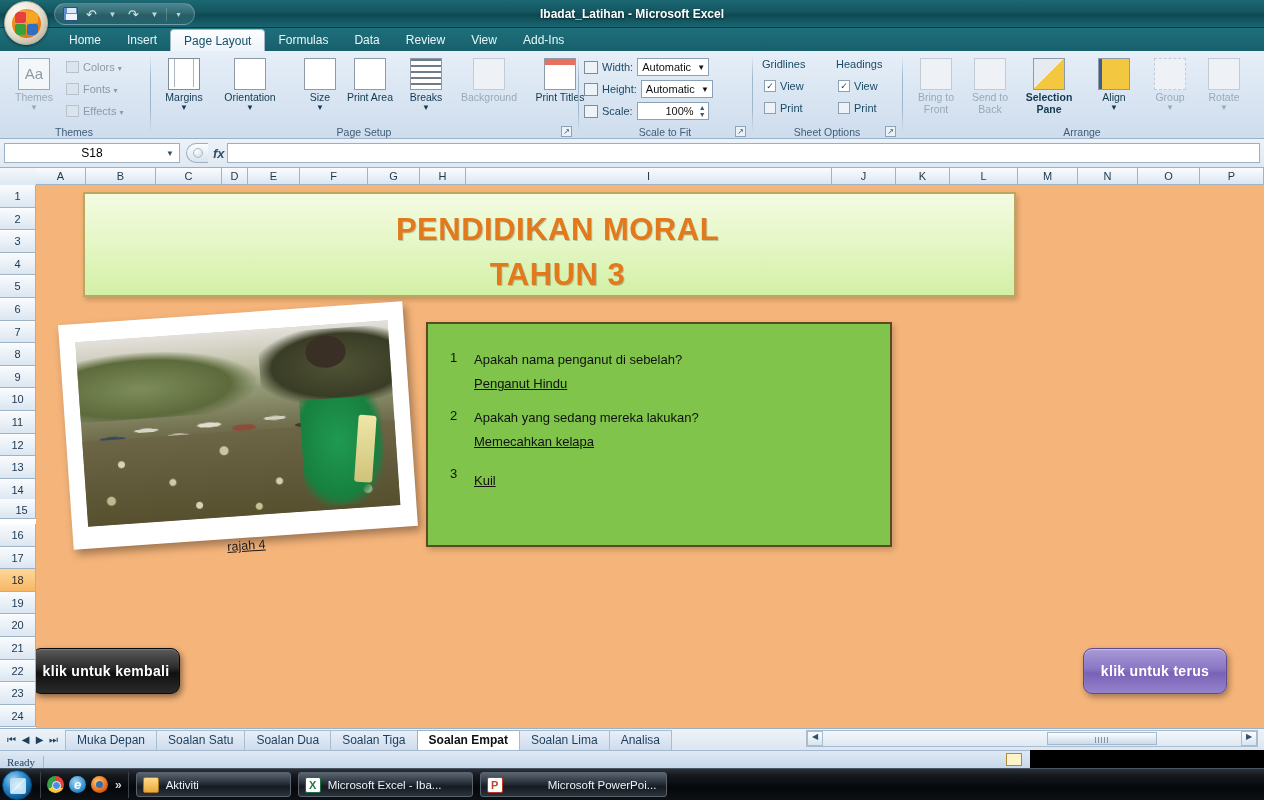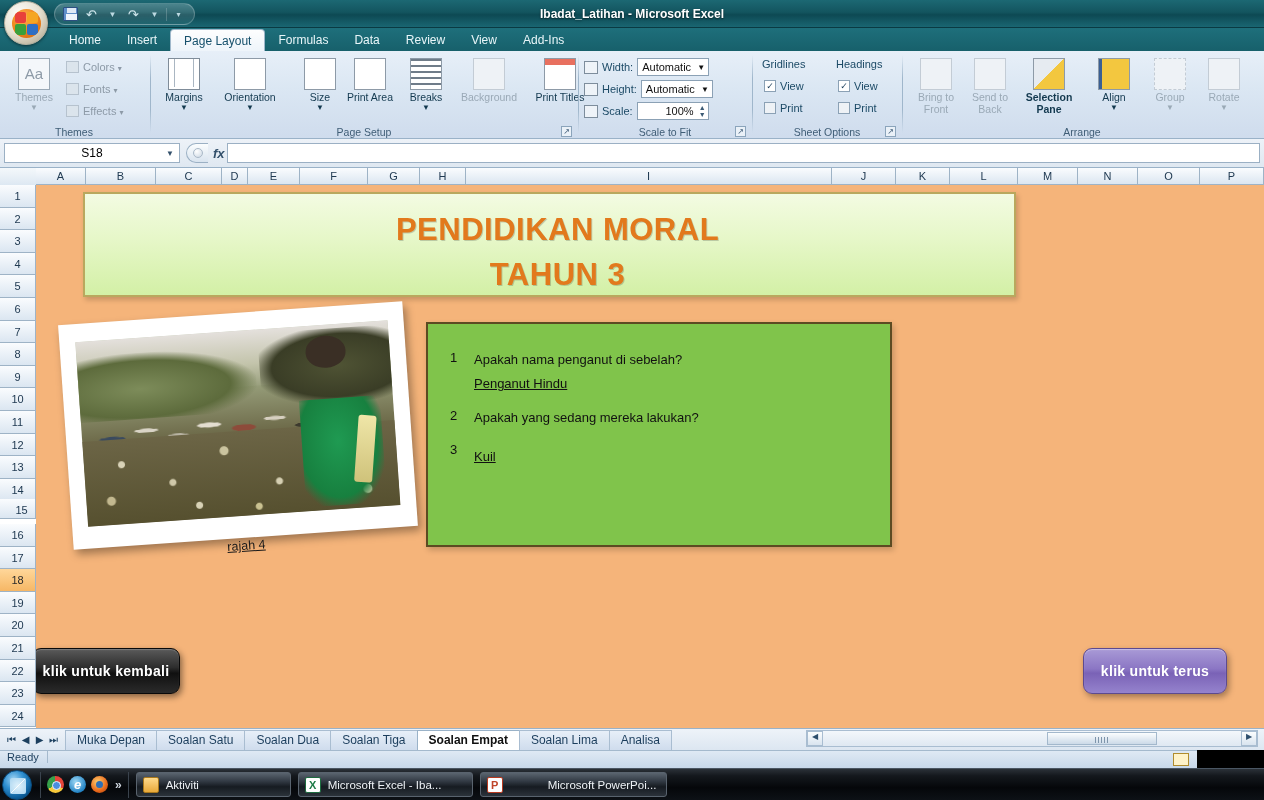--- a/index.html
+++ b/index.html
@@ -329,24 +329,24 @@
   .hs-arrow { width: 16px; height: 15px; text-align: center; font-size: 8px; color: #2e4f6d;
     background: linear-gradient(180deg,#fbfdfe,#d9e4ef); border: 1px solid #a9bdd1; }
   .hs-thumb { position: absolute; left: 240px; top: 1px; width: 110px; height: 13px;
     background: linear-gradient(180deg,#fbfdfe,#ccdae8); border: 1px solid #a3b8cc; }
   .hs-grip { position:absolute; left:50%; top:4px; transform:translateX(-50%);
     width: 14px; height: 6px;
     background: repeating-linear-gradient(90deg,#7e95ab 0 1px, transparent 1px 3px); }
 
   
   .statusbar {
-    position: absolute; left: 0; top: 750px; width: 1197px; height: 18px;
+    position: absolute; left: 0; top: 750px; width: 1030px; height: 18px;
     background: linear-gradient(180deg,#dfe9f4,#c7d8ea);
     border-top: 1px solid #a4b9cd;
-    display: flex; align-items: flex-start; font-size: 11px; color: #1b3d5c;
+    display: flex; align-items: flex-end; font-size: 11px; color: #1b3d5c; font-family: Liberation Serif, serif;
   }
   .status-ready { padding-left: 7px; }
   .status-sep { width: 1px; height: 12px; background: #a4b9cd; margin-left: 8px; }
   .status-views {
     position: absolute; right: 8px; top: 2px; display: flex; gap: 3px; align-items: center;
   }
   .view-ico { width: 16px; height: 13px; border: 1px solid #6d86a0; background: #eaf1f8; }
   .view-ico.on { background: #fff3c9; border-color: #b08c2e; }
 
   
@@ -672,20 +672,21 @@
           <div class="qnum">1</div>
           <div class="qtexts">
             <div class="qq">Apakah nama penganut di sebelah?</div>
             <div class="qa">Penganut Hindu</div>
           </div>
         </div>
         <div class="qitem">
           <div class="qnum">2</div>
           <div class="qtexts">
             <div class="qq">Apakah yang sedang mereka lakukan?</div>
+            <div class="qa">Memecahkan kelapa</div>
           </div>
         </div>
         <div class="qitem">
           <div class="qnum">3</div>
           <div class="qtexts">
             <div class="qa">Kuil</div>
           </div>
         </div>
       </div>
 

